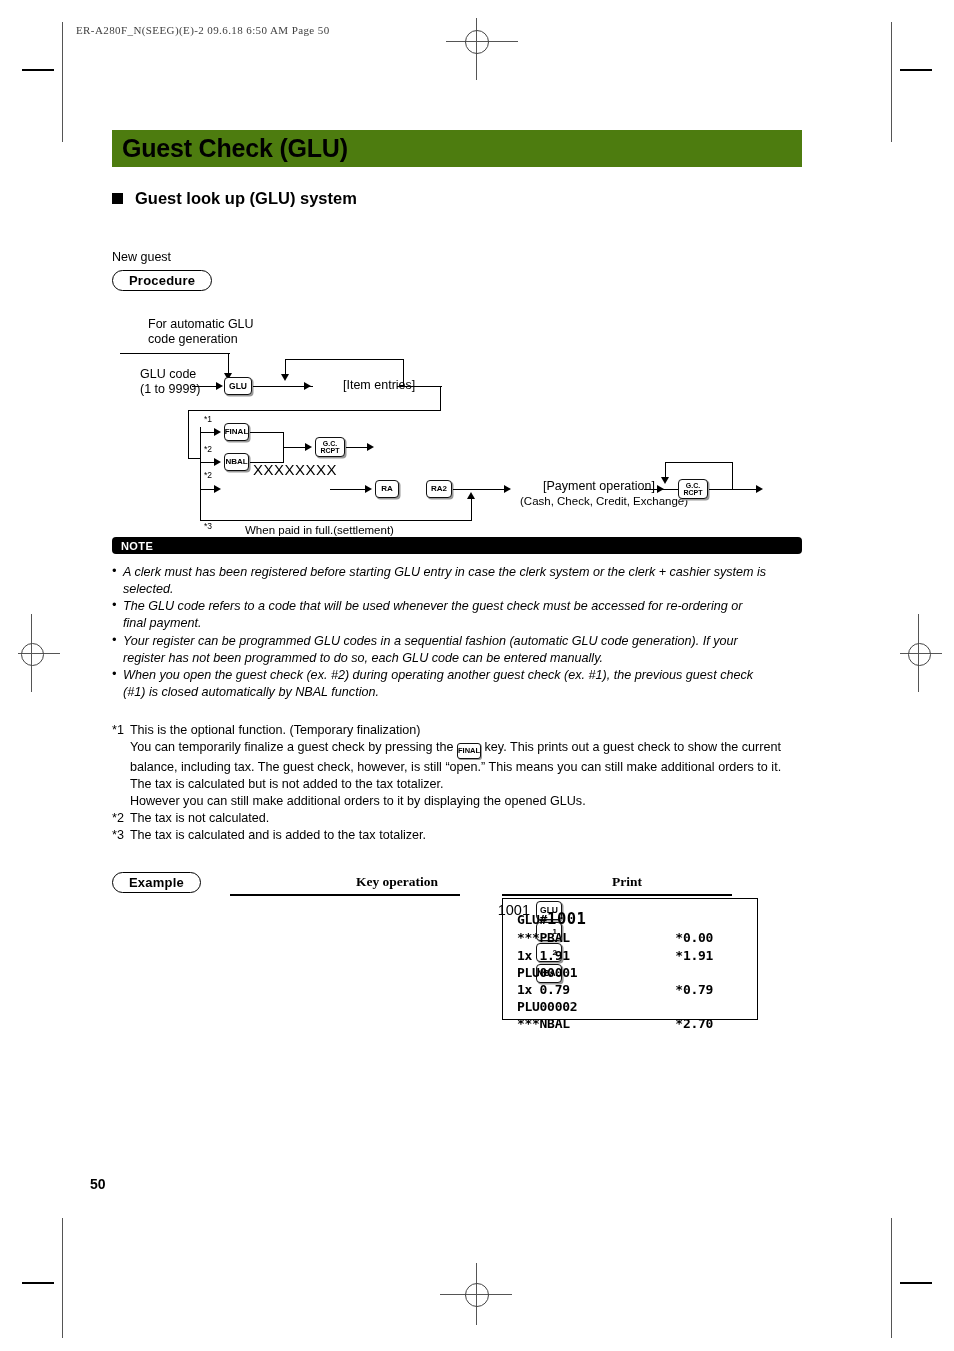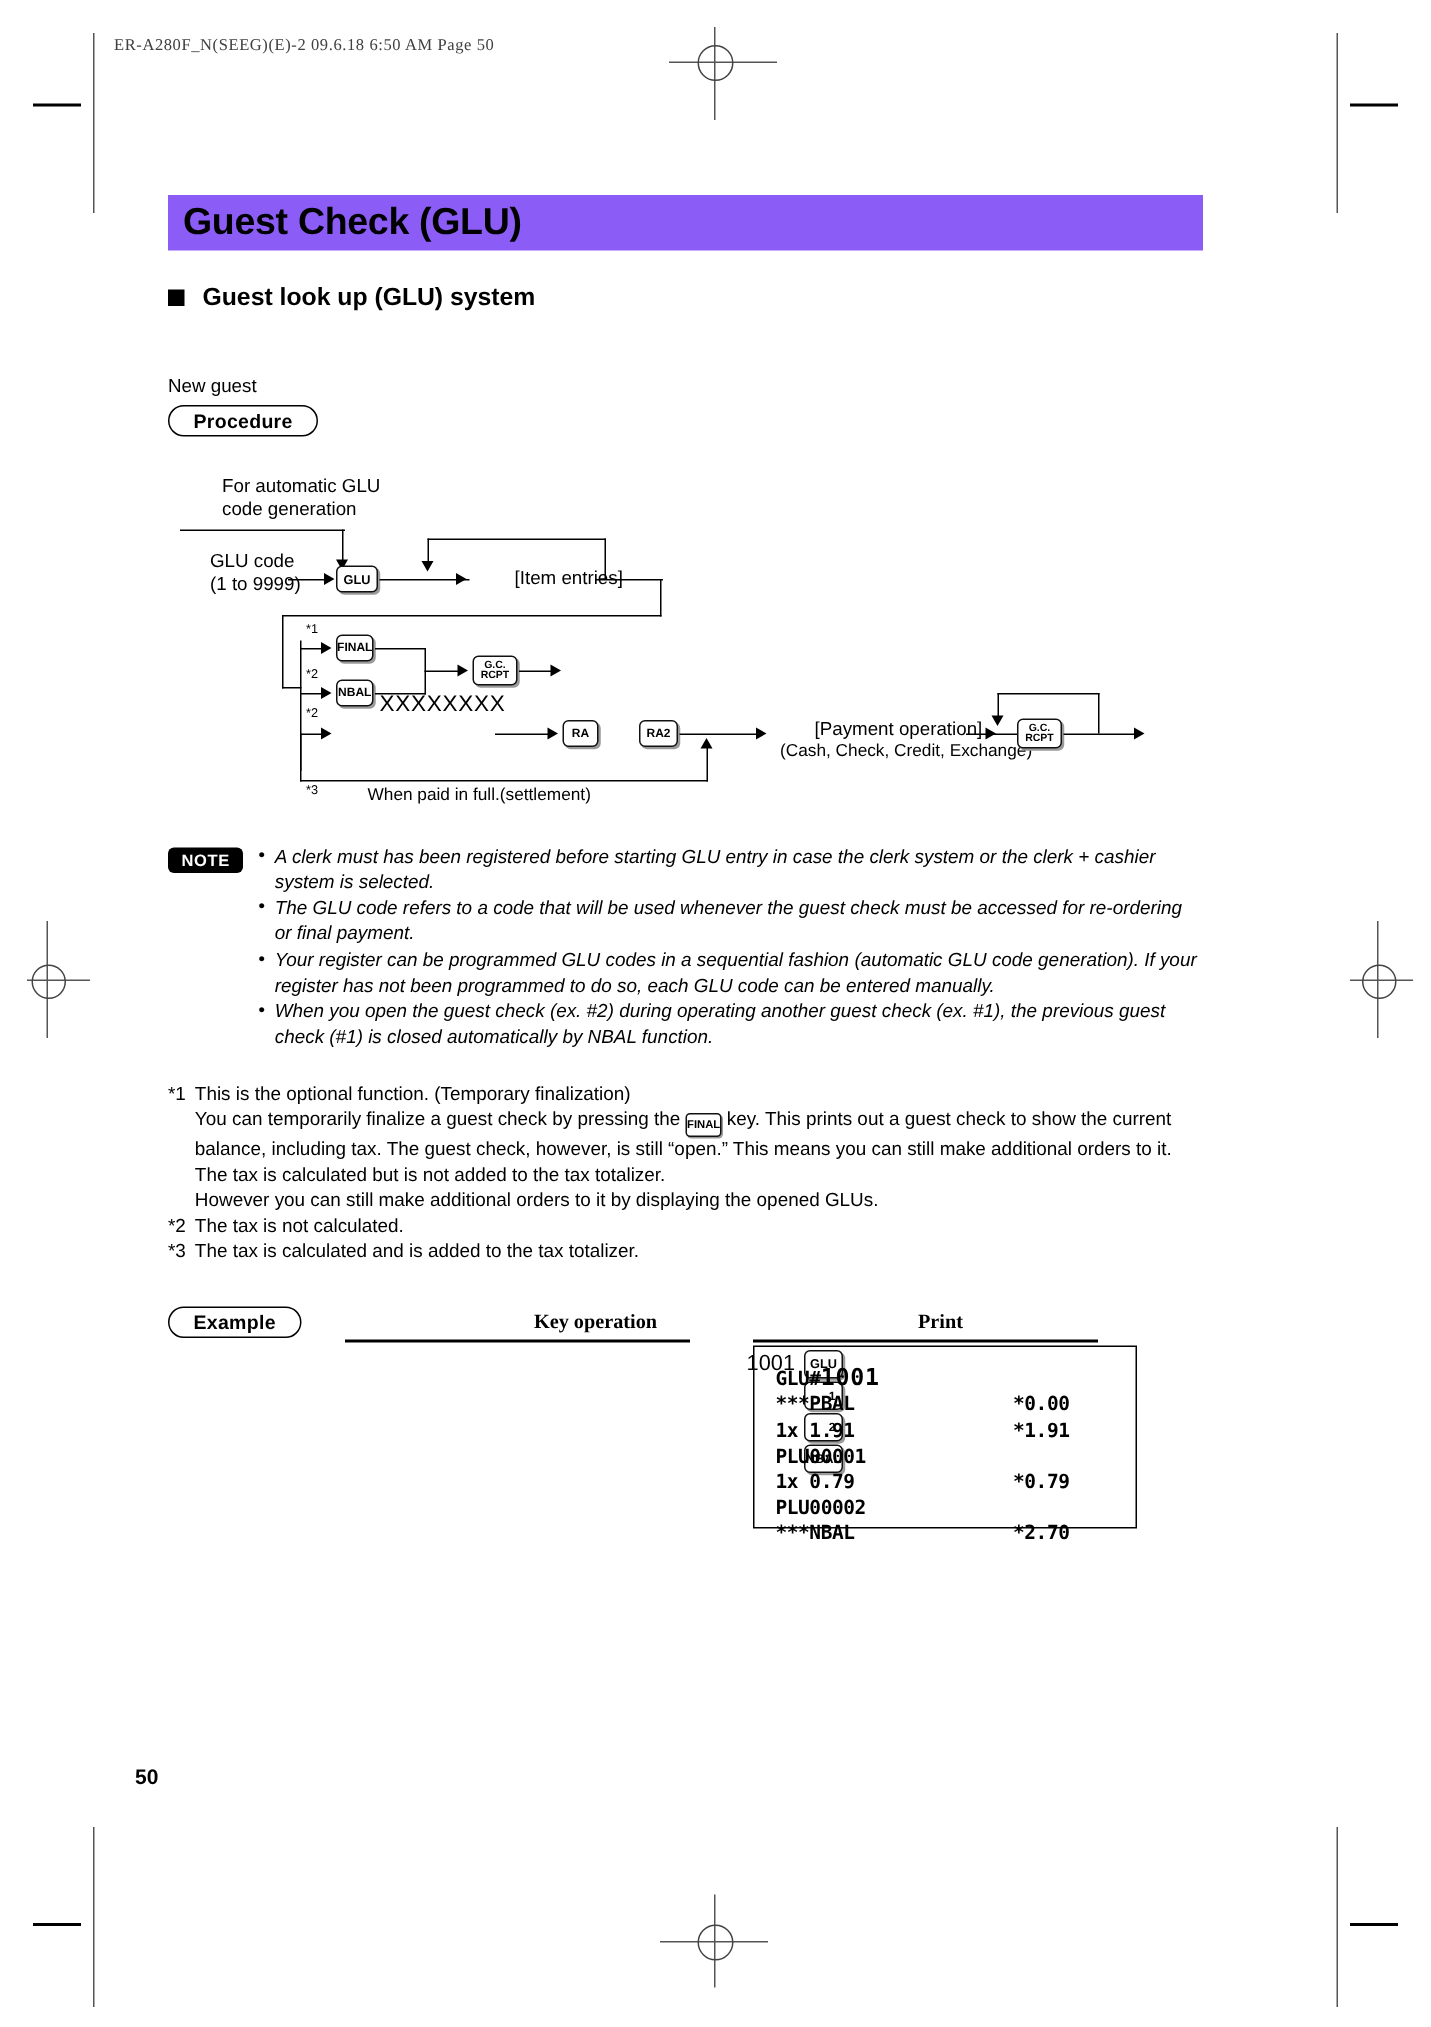--- a/index.html
+++ b/index.html
@@ -52,21 +52,21 @@
 
   
   .content {
     position: absolute;
     left: 112px;
     top: 130px;
     width: 690px;
   }
 
   .title-bar {
-    background: #8b5cf6;
+    background: #4d7c0f;
     height: 37px;
     display: flex;
     align-items: center;
     padding-left: 10px;
     box-sizing: border-box;
   }
   .title-bar h1 {
     margin: 0;
     font-size: 25px;
     font-weight: bold;
@@ -176,23 +176,24 @@
   .key.k-two span { display:block; }
 
   .sup {
     position: absolute;
     font-size: 8.5px;
   }
 
   
   .note-block {
     position: relative;
-    margin-top: 36px;
+    margin-top: 8px;
     display: flex;
     gap: 10px;
+    flex-direction: column;
   }
   .note-badge {
     flex: 0 0 auto;
     background: #000;
     color: #fff;
     font-size: 11px;
     font-weight: bold;
     border-radius: 4px;
     padding: 3px 9px 3px 9px;
     height: 17px;

